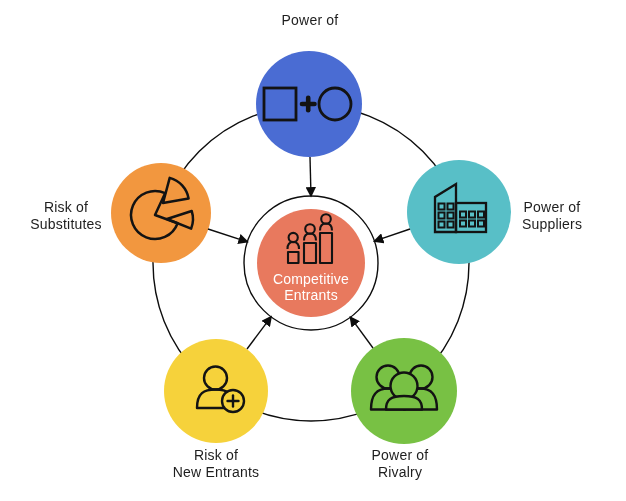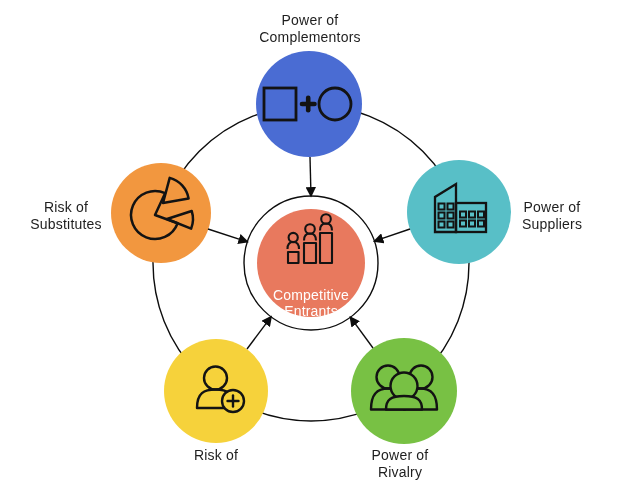--- a/index.html
+++ b/index.html
@@ -106,40 +106,40 @@
       <path d="M287.5,249 C287.5,243.5 290,242 293.2,242 C296.4,242 299,243.5 299,249"></path>
       <circle cx="310" cy="229" r="4.8"></circle>
       <path d="M304,240.5 C304,235 306.6,233.5 310,233.5 C313.4,233.5 316,235 316,240.5"></path>
       <circle cx="326" cy="219" r="4.8"></circle>
       <path d="M320,230.5 C320,225 322.6,223.5 326,223.5 C329.4,223.5 332,225 332,230.5"></path>
     </g>
   </svg>
 
   <div class="node-label" style="left:310px; top:12px;">
     <div>Power of</div>
-    <div>Complementors</div>
   </div>
 
   <div class="node-label" style="left:66px; top:199px;">
     <div>Risk of</div>
     <div>Substitutes</div>
   </div>
 
   <div class="node-label" style="left:552px; top:199px;">
     <div>Power of</div>
     <div>Suppliers</div>
   </div>
 
   <div class="node-label" style="left:216px; top:447px;">
     <div>Risk of</div>
+    <div>New Entrants</div>
   </div>
 
   <div class="node-label" style="left:400px; top:447px;">
     <div>Power of</div>
     <div>Rivalry</div>
   </div>
 
-  <div class="center-label" style="left:311px; top:287px;">
+  <div class="center-label" style="left:311px; top:271px;">
     <div>Competitive</div>
     <div>Entrants</div>
   </div>
 
 </div>
 
 </body></html>

